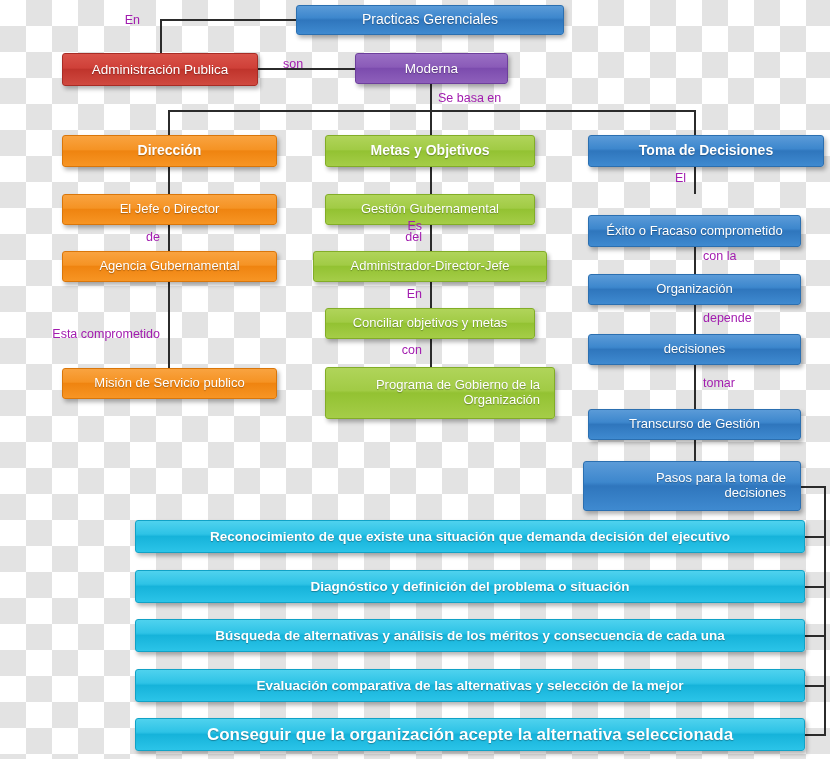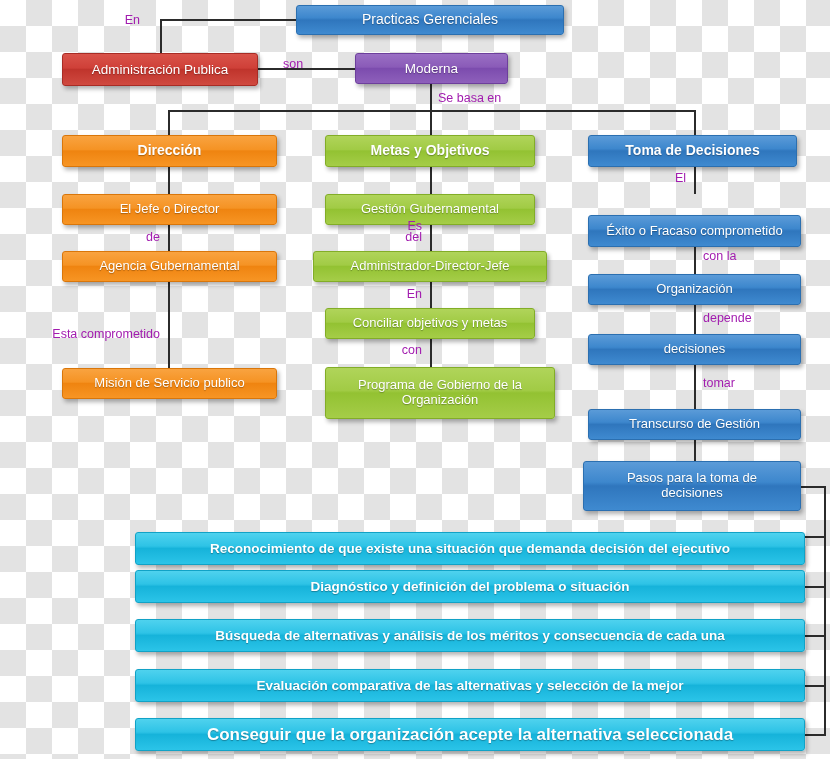--- a/index.html
+++ b/index.html
@@ -28,21 +28,21 @@
     font-size:12.5px;color:#a21caf;
     white-space:nowrap;line-height:1;
     background:transparent;
   }
 
   
   .node{
     position:absolute;z-index:2;
     box-sizing:border-box;
     display:flex;align-items:center;justify-content:center;
-    text-align:center;
+    text-align:right;
     color:#ffffff;
     line-height:1.14;
     border-radius:3px;
     padding:2px 14px;
     text-shadow:0 1px 1px rgba(0,0,0,.30);
     box-shadow:2px 3px 4px rgba(0,0,0,.30);
     font-size:13px;
   }
   .node.bold{font-weight:bold;}
 
@@ -134,21 +134,21 @@
   <div class="ln lnv" style="left:430px;top:282px;height:26px;"></div>
   <div class="elabel" style="left:422px;top:288px;transform:translate(-100%,0);">En</div>
 
   <div class="node c-green" style="left:325px;top:308px;width:210px;height:31px;">Conciliar objetivos y metas</div>
 
   <div class="ln lnv" style="left:430px;top:339px;height:28px;"></div>
   <div class="elabel" style="left:422px;top:344px;transform:translate(-100%,0);">con</div>
 
   <div class="node c-green" style="left:325px;top:367px;width:230px;height:52px;">Programa de Gobierno de la Organización</div>
 
-  <div class="node c-blue bold" style="left:588px;top:135px;width:209px;height:32px;font-size:14px;">Toma de Decisiones</div>
+  <div class="node c-blue bold" style="left:588px;top:135px;width:236px;height:32px;font-size:14px;">Toma de Decisiones</div>
 
   <div class="ln lnv" style="left:694px;top:167px;height:27px;"></div>
   <div class="elabel" style="left:686px;top:172px;transform:translate(-100%,0);">El</div>
 
   <div class="node c-blue" style="left:588px;top:195px;width:213px;height:32px;margin-top:20px;">Éxito o Fracaso comprometido</div>
 
   <div class="ln lnv" style="left:694px;top:242px;height:32px;"></div>
   <div class="elabel" style="left:703px;top:250px;">con la</div>
 
   <div class="node c-blue" style="left:588px;top:274px;width:213px;height:31px;">Organización</div>
@@ -170,21 +170,21 @@
   <div class="ln lnh" style="left:801px;top:486px;width:25px;"></div>
 
   <div class="ln lnv" style="left:824px;top:486px;height:249px;"></div>
 
   <div class="ln lnh" style="left:805px;top:536px;width:21px;"></div>
   <div class="ln lnh" style="left:805px;top:586px;width:21px;"></div>
   <div class="ln lnh" style="left:805px;top:635px;width:21px;"></div>
   <div class="ln lnh" style="left:805px;top:685px;width:21px;"></div>
   <div class="ln lnh" style="left:805px;top:734px;width:21px;"></div>
 
-  <div class="node c-cyan bold" style="left:135px;top:520px;width:670px;height:33px;font-size:13.5px;margin-top:12px;">Reconocimiento de que existe una situación que demanda decisión del ejecutivo</div>
+  <div class="node c-cyan bold" style="left:135px;top:520px;width:670px;height:33px;font-size:13.5px;">Reconocimiento de que existe una situación que demanda decisión del ejecutivo</div>
 
   <div class="node c-cyan bold" style="left:135px;top:619px;width:670px;height:33px;font-size:13.5px;">Búsqueda de alternativas y análisis de los méritos y consecuencia de cada una</div>
 
   <div class="node c-cyan bold" style="left:135px;top:570px;width:670px;height:33px;font-size:13.5px;">Diagnóstico y definición del problema o situación</div>
 
   <div class="node c-cyan bold" style="left:135px;top:669px;width:670px;height:33px;font-size:13.5px;">Evaluación comparativa de las alternativas y selección de la mejor</div>
 
   <div class="node c-cyan bold" style="left:135px;top:718px;width:670px;height:33px;font-size:17px;">Conseguir que la organización acepte la alternativa seleccionada</div>
 
 </div>

